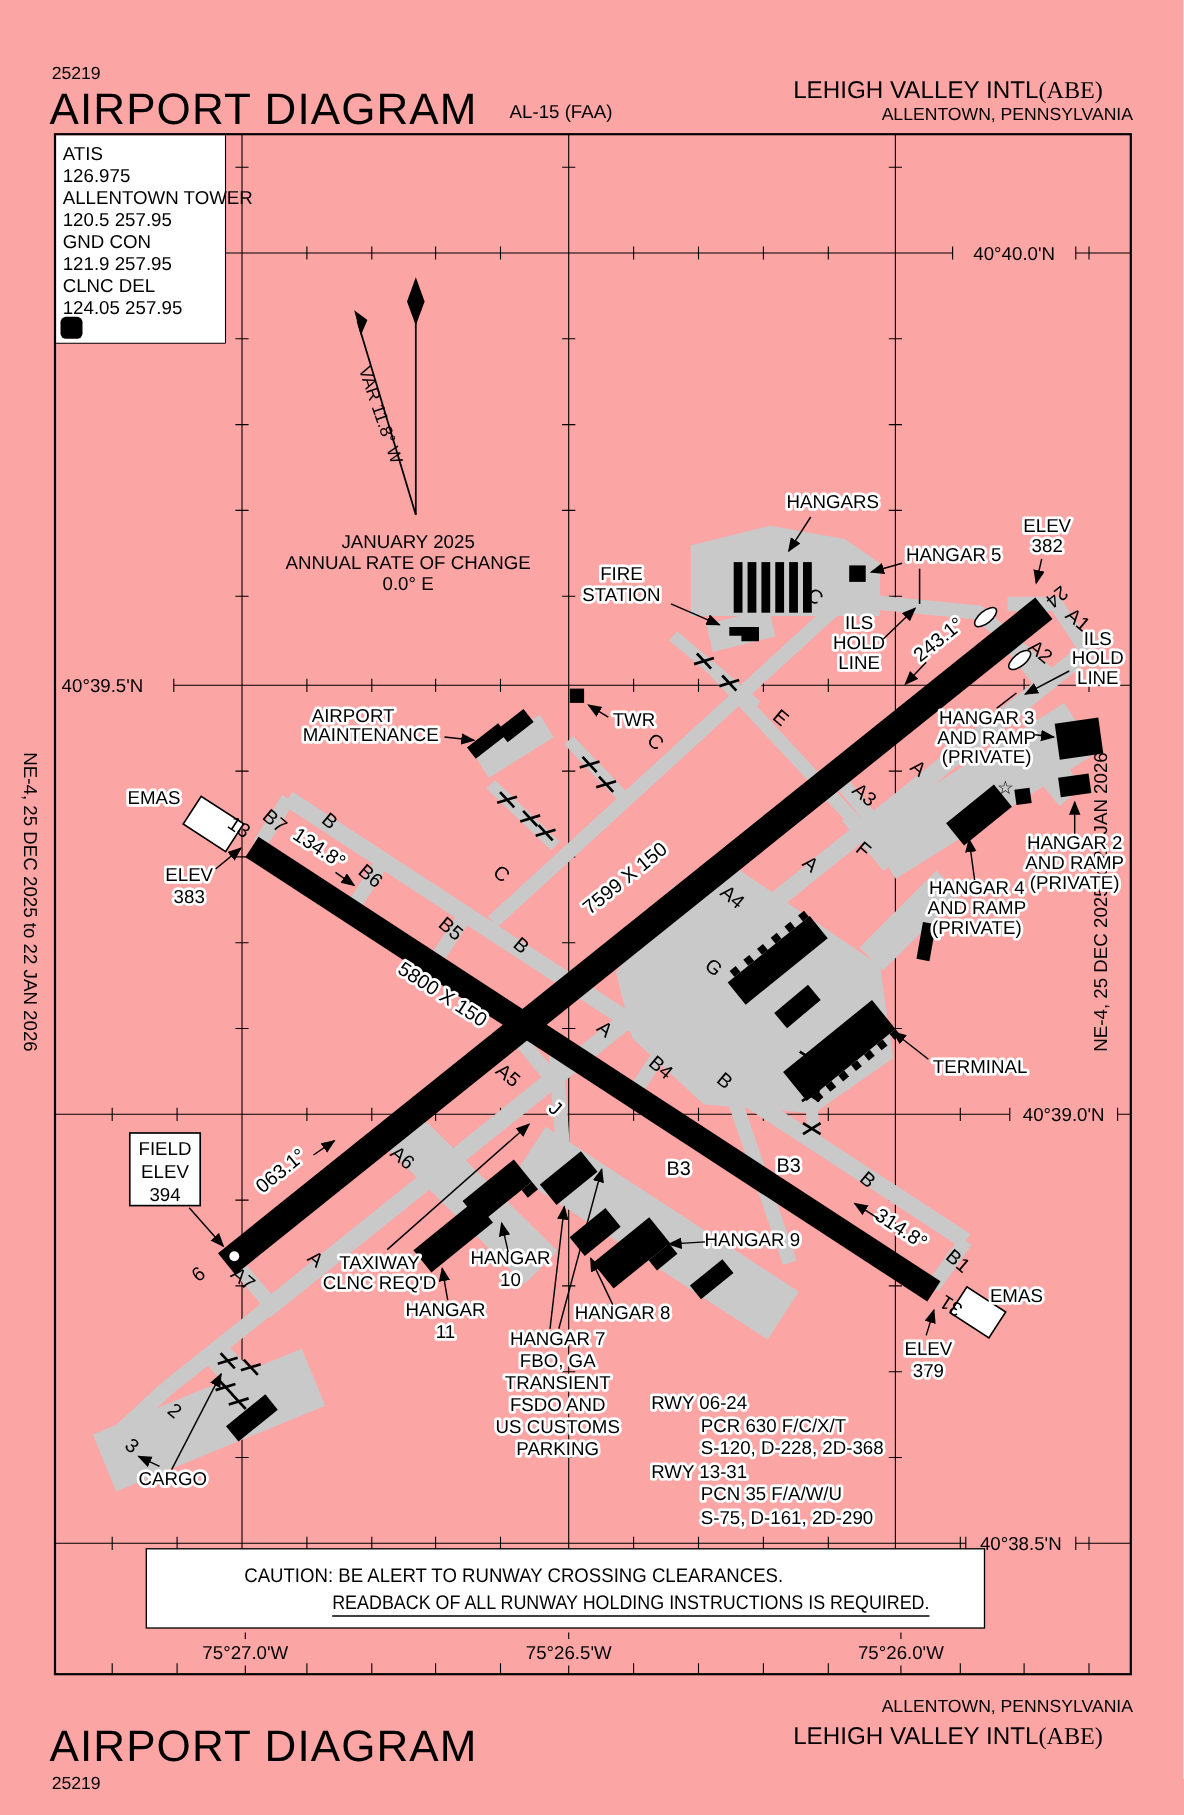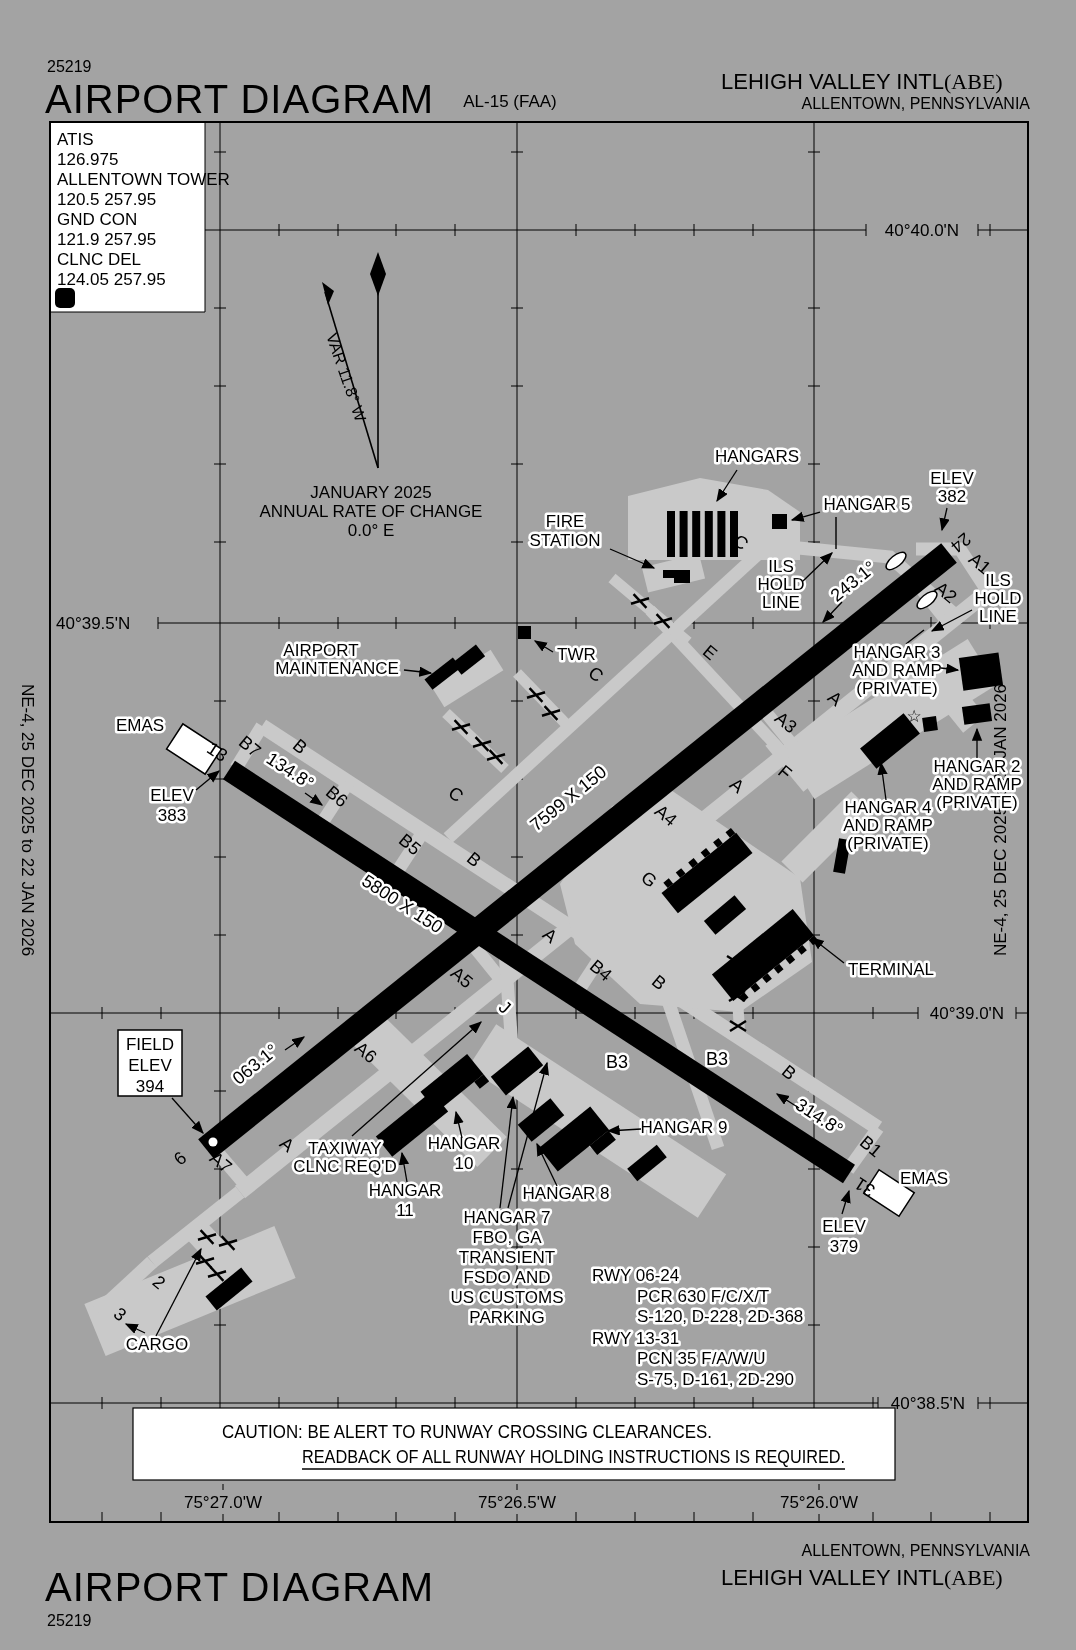--- a/index.html
+++ b/index.html
@@ -1,16 +1,16 @@
 <!DOCTYPE html>
 <html><head>
 <meta charset="utf-8">
 <style>
   html,body{margin:0;padding:0;background:#ffffff;}
-  .page{width:1076px;height:1650px;position:relative;background:#a3a3a3;}
+  .page{width:1076px;height:1650px;position:relative;background:#fca5a5;}
   svg{display:block;}
   text{font-family:"Liberation Sans","DejaVu Sans",sans-serif;fill:#000;}
   .t15{font-size:15px}.t16{font-size:16px}.t17{font-size:17px}.t18{font-size:18px}
   .t22{font-size:22px}.t40{font-size:40px;letter-spacing:1px}
   .tc{text-anchor:middle}.tr{text-anchor:end}
   .halo{stroke:#fff;stroke-width:5px;paint-order:stroke;stroke-linejoin:round}
   .grid{stroke:#000;stroke-width:1;fill:none}
   .tick{stroke:#000;stroke-width:1;fill:none}
   .twy{stroke:#c9c9c9;fill:none}
   .apron{fill:#c9c9c9}

